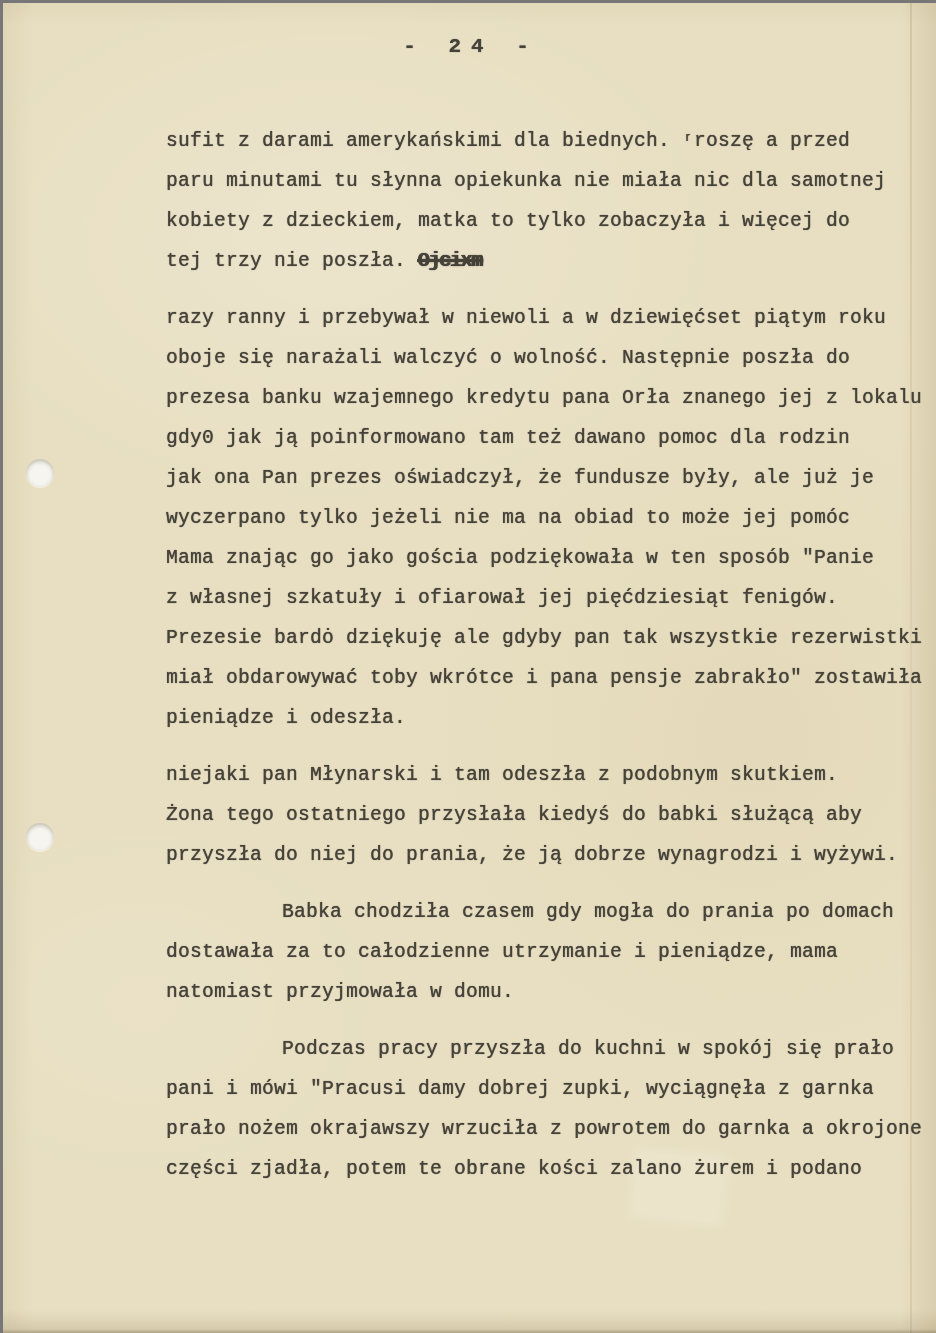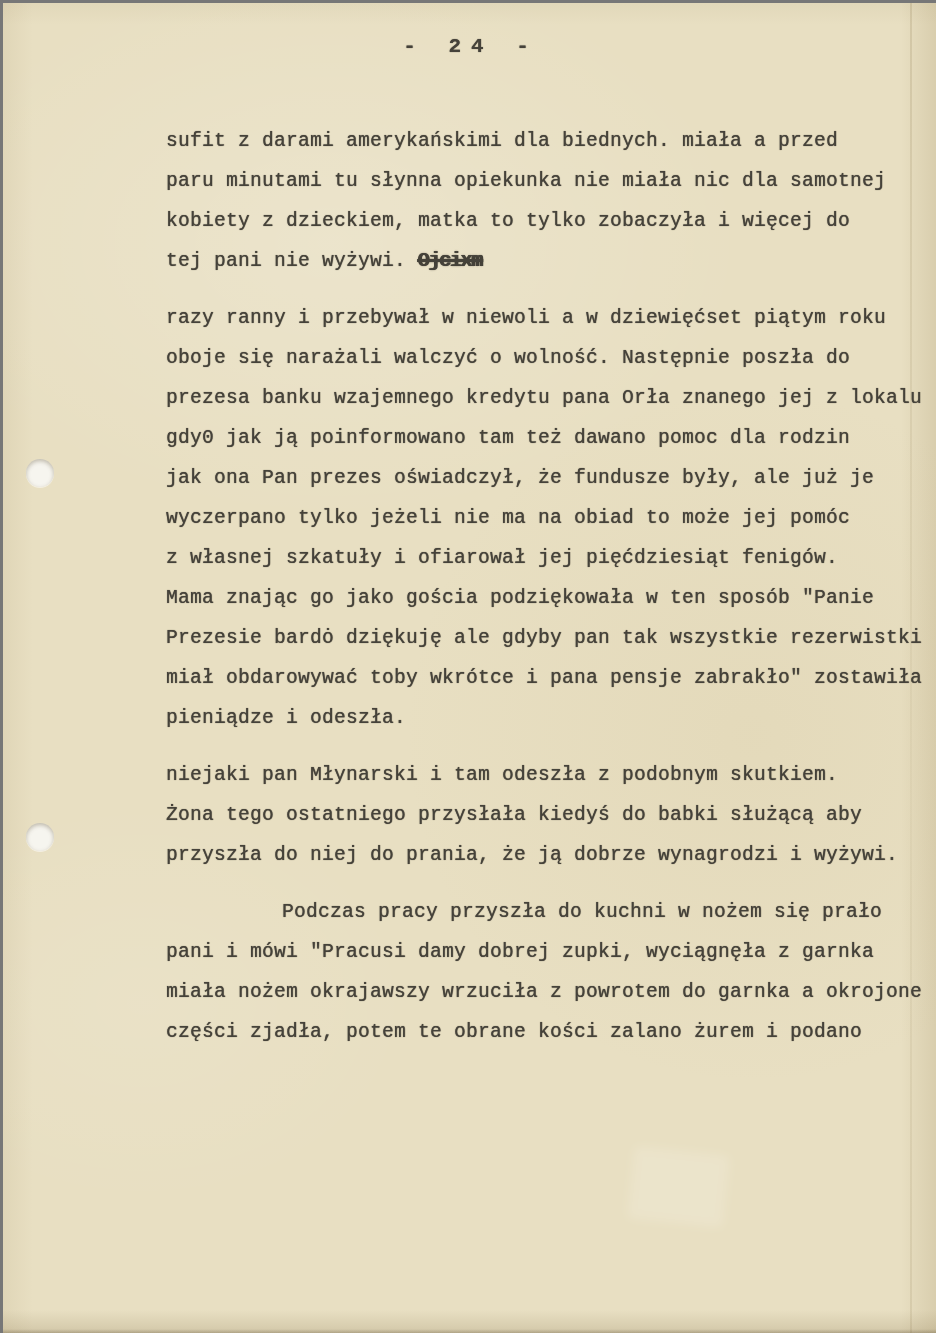--- a/index.html
+++ b/index.html
@@ -103,50 +103,55 @@
   <div class="hole h1"></div>
   <div class="hole h2"></div>
   <div class="crease"></div>
   <div class="stain"></div>
 
   <div class="page-number">- 24 -</div>
 
   <div class="text-block">
 
     <div class="para">
-      <div class="ln">sufit z darami amerykańskimi dla biednych. miała a przed</div>
+      <div class="ln">sufit z darami amerykańskimi dla biednych. ʳroszę a przed</div>
       <div class="ln">paru minutami tu słynna opiekunka nie miała nic dla samotnej</div>
       <div class="ln">kobiety z dzieckiem, matka to tylko zobaczyła i więcej do</div>
       <div class="ln">
-        <span>tej pani nie wyżywi. </span><span class="strike">Ojcixm</span>
+        <span>tej trzy nie poszła. </span><span class="strike">Ojcixm</span>
       </div>
     </div>
 
     <div class="para">
       <div class="ln">razy ranny i przebywał w niewoli a w dziewięćset piątym roku</div>
       <div class="ln">oboje się narażali walczyć o wolność. Następnie poszła do</div>
       <div class="ln">prezesa banku wzajemnego kredytu pana Orła znanego jej z lokalu</div>
       <div class="ln">gdy0 jak ją poinformowano tam też dawano pomoc dla rodzin</div>
       <div class="ln">jak ona Pan prezes oświadczył, że fundusze były, ale już je</div>
       <div class="ln">wyczerpano tylko jeżeli nie ma na obiad to może jej pomóc</div>
+      <div class="ln">Mama znając go jako gościa podziękowała  w ten sposób "Panie</div>
       <div class="ln">z własnej szkatuły i ofiarował jej pięćdziesiąt fenigów.</div>
-      <div class="ln">Mama znając go jako gościa podziękowała  w ten sposób "Panie</div>
       <div class="ln">Prezesie bardȯ dziękuję ale gdyby pan tak wszystkie rezerwistki</div>
       <div class="ln">miał obdarowywać toby wkrótce i pana pensje zabrakło" zostawiła</div>
       <div class="ln">pieniądze i odeszła.</div>
     </div>
 
     <div class="para">
       <div class="ln">niejaki pan Młynarski i tam odeszła z podobnym skutkiem.</div>
       <div class="ln">Żona tego ostatniego przysłała kiedyś do babki służącą aby</div>
       <div class="ln">przyszła do niej do prania, że ją dobrze wynagrodzi i wyżywi.</div>
     </div>
 
+    <div class="para">
+      <div class="ln ind">Babka chodziła czasem gdy mogła do prania po domach</div>
+      <div class="ln">dostawała za to całodzienne utrzymanie i pieniądze, mama</div>
+      <div class="ln">natomiast przyjmowała w domu.</div>
+    </div>
 
     <div class="para">
-      <div class="ln ind">Podczas pracy przyszła do kuchni w nożem się prało</div>
+      <div class="ln ind">Podczas pracy przyszła do kuchni w spokój się prało</div>
       <div class="ln">pani i mówi "Pracusi damy dobrej zupki, wyciągnęła z garnka</div>
-      <div class="ln">miała nożem okrajawszy wrzuciła z powrotem do garnka a okrojone</div>
+      <div class="ln">prało nożem okrajawszy wrzuciła z powrotem do garnka a okrojone</div>
       <div class="ln">części zjadła, potem te obrane kości zalano żurem i podano</div>
     </div>
 
   </div>
 </div>
 
 </body></html>

